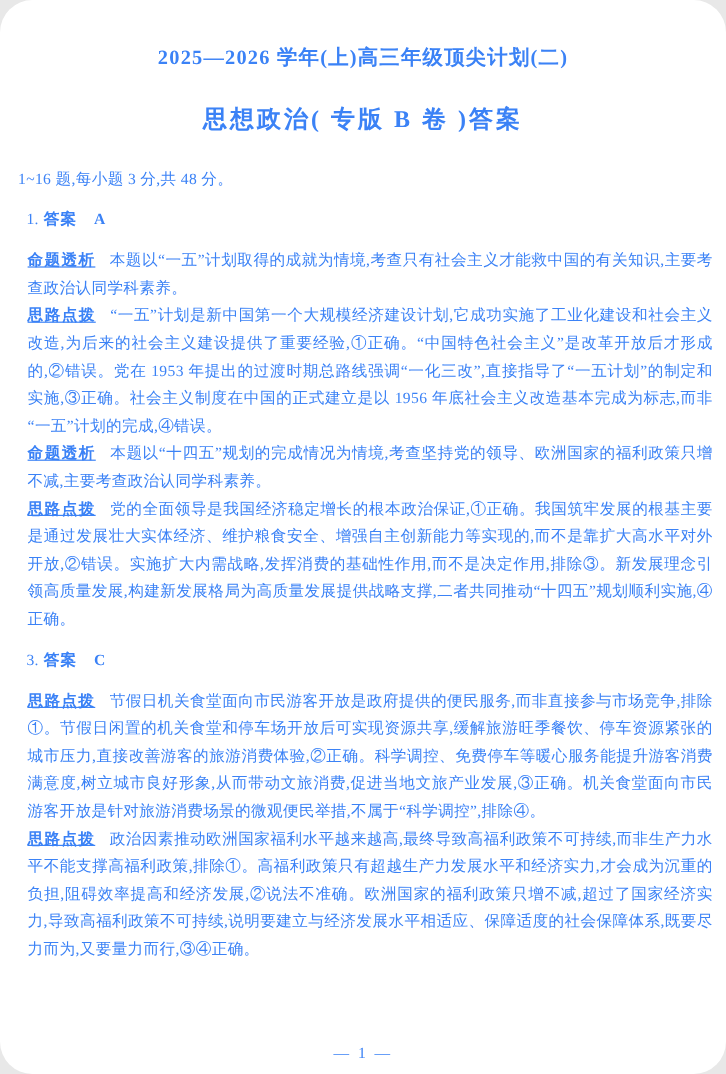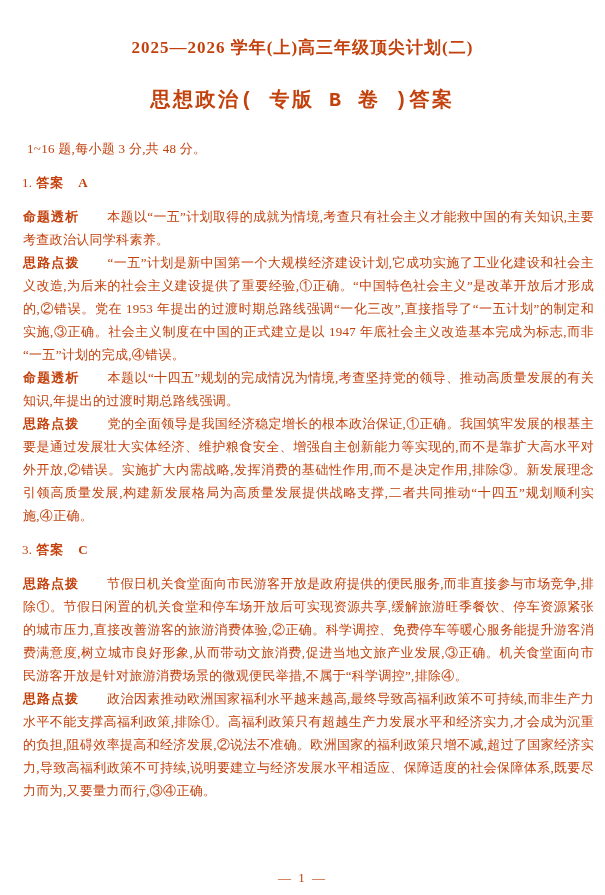--- a/index.html
+++ b/index.html
@@ -1,69 +1,70 @@
 <!DOCTYPE html>
 <html lang="zh"><head>
 <meta charset="utf-8">
 <style>
   html,body{margin:0;padding:0;background:#e8e8e8;}
   .page{
     position:relative;
     width:605px;height:895px;
     margin:0 auto;
     background:#ffffff;
-    color:#c2410c;
+    color:#3b82f6;
     font-family:"Liberation Serif", serif;
     overflow:hidden;
     box-sizing:border-box;
+    border-radius:27px;
   }
   .titles{text-align:center;}
   .title-main{
     margin:0;
     padding-top:36px;
     font-size:17px;
     font-weight:600;
     letter-spacing:1px;
     font-family:"Liberation Serif", serif;
   }
   .title-sub{
     margin:0;
     padding-top:27px;
     font-size:20px;
     font-weight:700;
     letter-spacing:2.5px;
-    font-family:Liberation Mono, monospace;
+    font-family:Liberation Serif, serif;
   }
   .content{
     padding:24px 11px 0 11px;
     font-size:13px;
     line-height:23px;
     letter-spacing:0.3px;
     text-align:justify;
   }
-  .intro{margin:0 0 0 16px;}
+  .intro{margin:0 0 0 4px;}
   .q-block{margin:0;}
   .answer-line{margin:11px;}
   .qnum{margin-right:4px;}
   .hd-label{
     font-family:"Liberation Sans", sans-serif;
     font-weight:700;
     letter-spacing:1px;
   }
   .answer-letter{
     margin-left:14px;
     font-family:"Liberation Serif", serif;
     font-weight:600;
   }
   .para{
     margin:0 0 0 12px;
     text-align:justify;
     text-justify:inter-character;
   }
-  .para .hd-label{margin-right:28px;}
+  .para .hd-label{margin-right:12px;text-decoration:underline;}
   .kai{}
   .footer{
     position:absolute;
     left:0;right:0;
     bottom:9px;
     text-align:center;
     font-size:13px;
     letter-spacing:2px;
   }
 </style>
@@ -77,25 +78,25 @@
     <h2 class="title-sub">思想政治( 专版 B 卷 )答案</h2>
   </div>
 
   <div class="content">
 
     <p class="intro">1~16 题,每小题 3 分,共 48 分。</p>
 
     <div class="q-block">
       <p class="answer-line"><span class="qnum">1.</span><span class="hd-label">答案</span><span class="answer-letter">A</span></p>
       <p class="para"><span class="hd-label">命题透析</span><span class="kai">本题以“一五”计划取得的成就为情境,考查只有社会主义才能救中国的有关知识,主要考查政治认同学科素养。</span></p>
-      <p class="para"><span class="hd-label">思路点拨</span><span>“一五”计划是新中国第一个大规模经济建设计划,它成功实施了工业化建设和社会主义改造,为后来的社会主义建设提供了重要经验,①正确。“中国特色社会主义”是改革开放后才形成的,②错误。党在 1953 年提出的过渡时期总路线强调“一化三改”,直接指导了“一五计划”的制定和实施,③正确。社会主义制度在中国的正式建立是以 1947 年底社会主义改造基本完成为标志,而非“一五”计划的完成,④错误。</span></p>
+      <p class="para"><span class="hd-label">思路点拨</span><span>“一五”计划是新中国第一个大规模经济建设计划,它成功实施了工业化建设和社会主义改造,为后来的社会主义建设提供了重要经验,①正确。“中国特色社会主义”是改革开放后才形成的,②错误。党在 1953 年提出的过渡时期总路线强调“一化三改”,直接指导了“一五计划”的制定和实施,③正确。社会主义制度在中国的正式建立是以 1956 年底社会主义改造基本完成为标志,而非“一五”计划的完成,④错误。</span></p>
     </div>
 
     <div class="q-block">
-      <p class="para"><span class="hd-label">命题透析</span><span class="kai">本题以“十四五”规划的完成情况为情境,考查坚持党的领导、推动高质量发展的有关知识,年提出的过渡时期总路线强调。</span></p>
+      <p class="para"><span class="hd-label">命题透析</span><span class="kai">本题以“十四五”规划的完成情况为情境,考查坚持党的领导、欧洲国家的福利政策只增不减,主要考查政治认同学科素养。</span></p>
       <p class="para"><span class="hd-label">思路点拨</span><span>党的全面领导是我国经济稳定增长的根本政治保证,①正确。我国筑牢发展的根基主要是通过发展壮大实体经济、维护粮食安全、增强自主创新能力等实现的,而不是靠扩大高水平对外开放,②错误。实施扩大内需战略,发挥消费的基础性作用,而不是决定作用,排除③。新发展理念引领高质量发展,构建新发展格局为高质量发展提供战略支撑,二者共同推动“十四五”规划顺利实施,④正确。</span></p>
     </div>
 
     <div class="q-block">
       <p class="answer-line"><span class="qnum">3.</span><span class="hd-label">答案</span><span class="answer-letter">C</span></p>
       <p class="para"><span class="hd-label">思路点拨</span><span>节假日机关食堂面向市民游客开放是政府提供的便民服务,而非直接参与市场竞争,排除①。节假日闲置的机关食堂和停车场开放后可实现资源共享,缓解旅游旺季餐饮、停车资源紧张的城市压力,直接改善游客的旅游消费体验,②正确。科学调控、免费停车等暖心服务能提升游客消费满意度,树立城市良好形象,从而带动文旅消费,促进当地文旅产业发展,③正确。机关食堂面向市民游客开放是针对旅游消费场景的微观便民举措,不属于“科学调控”,排除④。</span></p>
     </div>
 
     <div class="q-block">
       <p class="para"><span class="hd-label">思路点拨</span><span>政治因素推动欧洲国家福利水平越来越高,最终导致高福利政策不可持续,而非生产力水平不能支撑高福利政策,排除①。高福利政策只有超越生产力发展水平和经济实力,才会成为沉重的负担,阻碍效率提高和经济发展,②说法不准确。欧洲国家的福利政策只增不减,超过了国家经济实力,导致高福利政策不可持续,说明要建立与经济发展水平相适应、保障适度的社会保障体系,既要尽力而为,又要量力而行,③④正确。</span></p>

